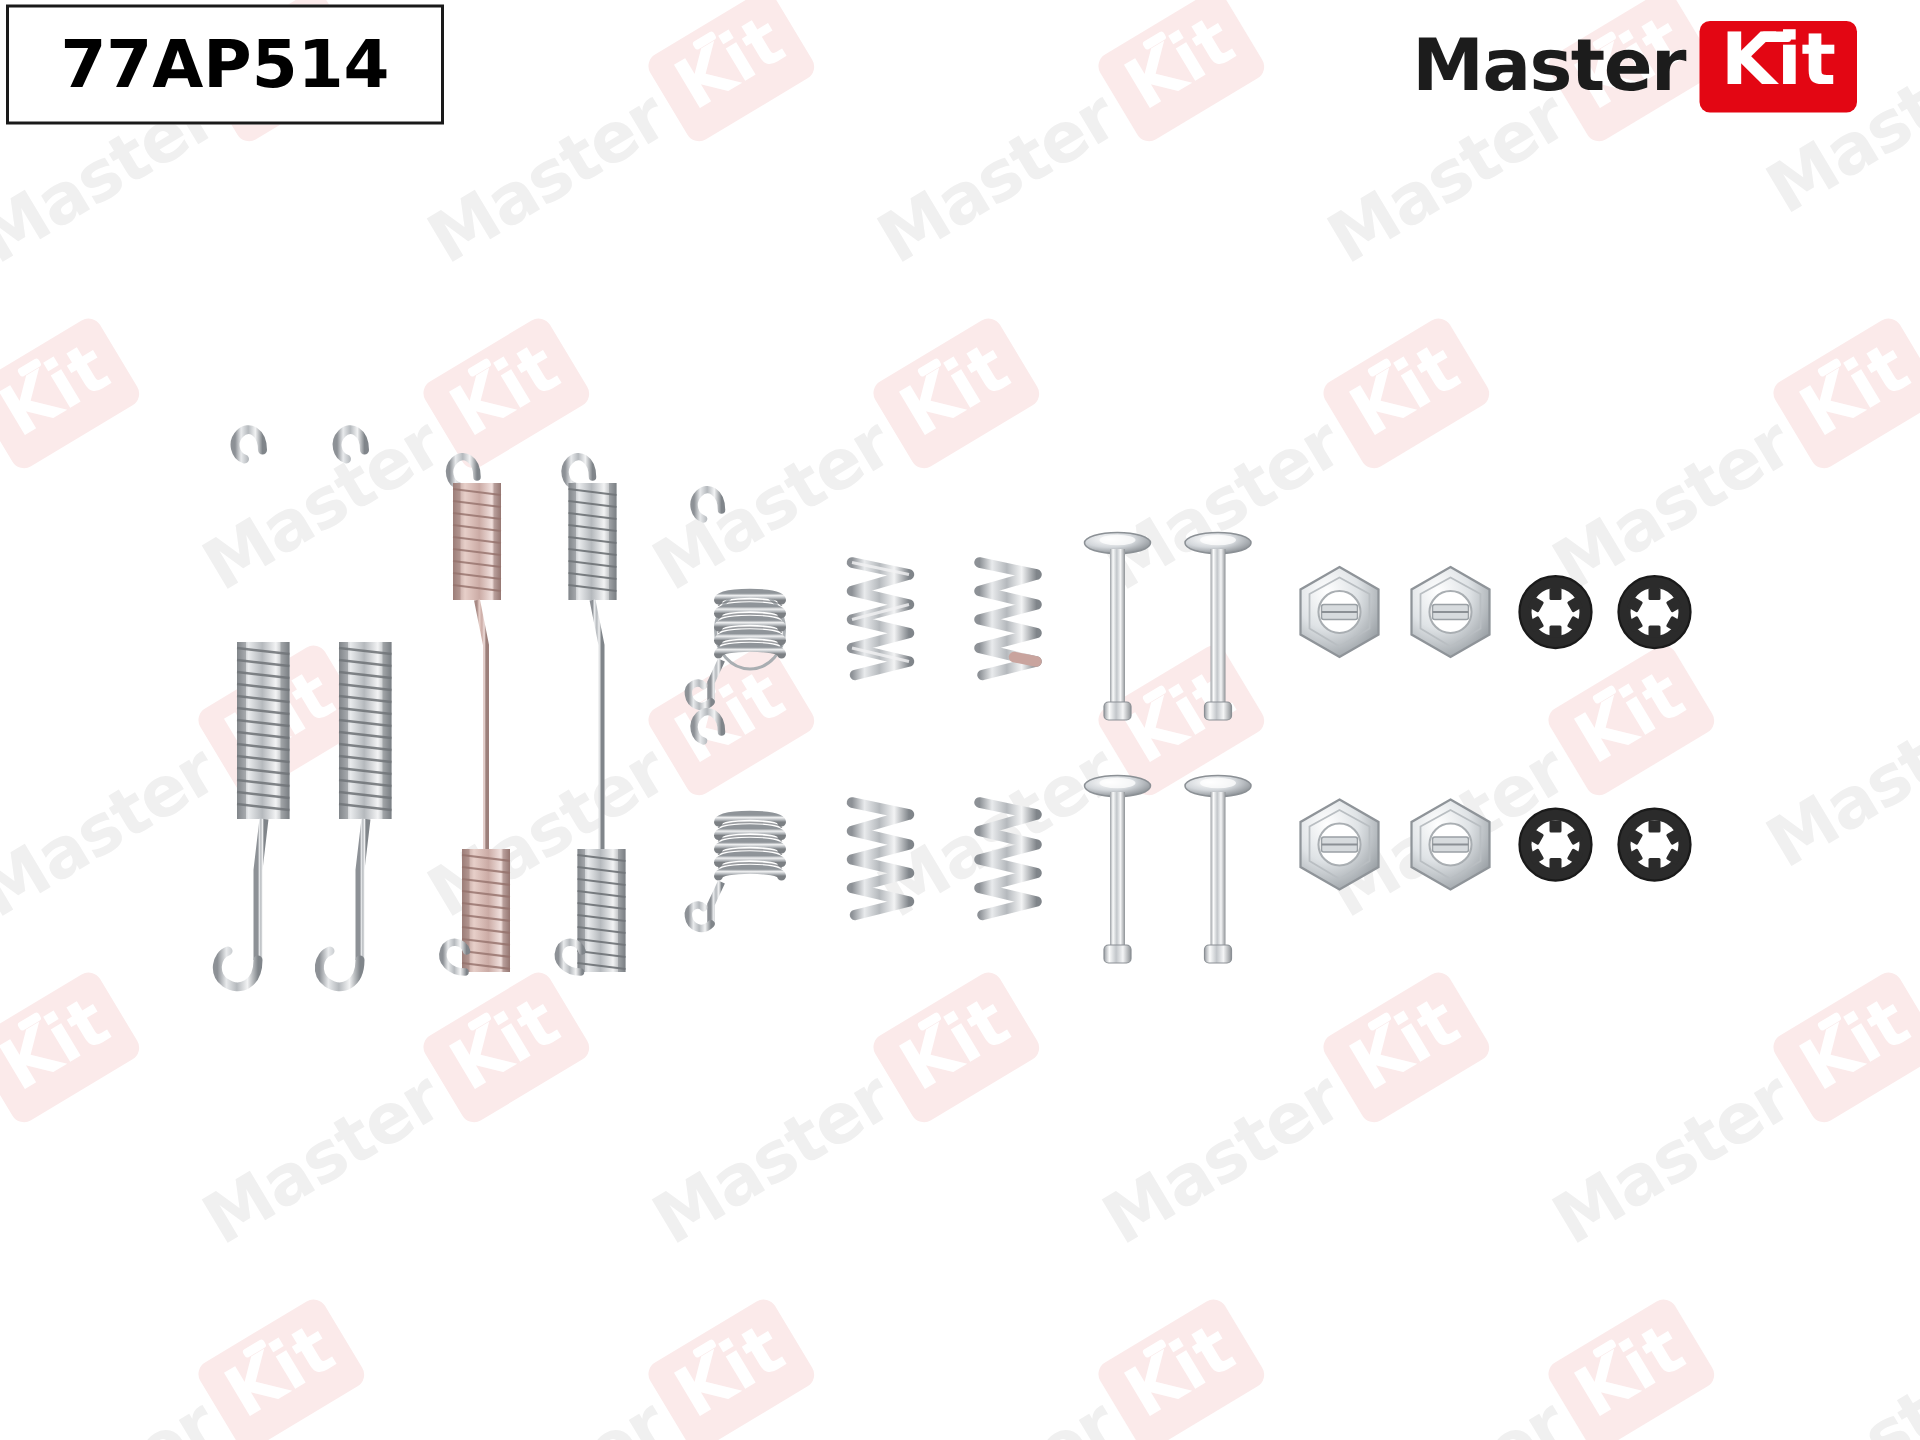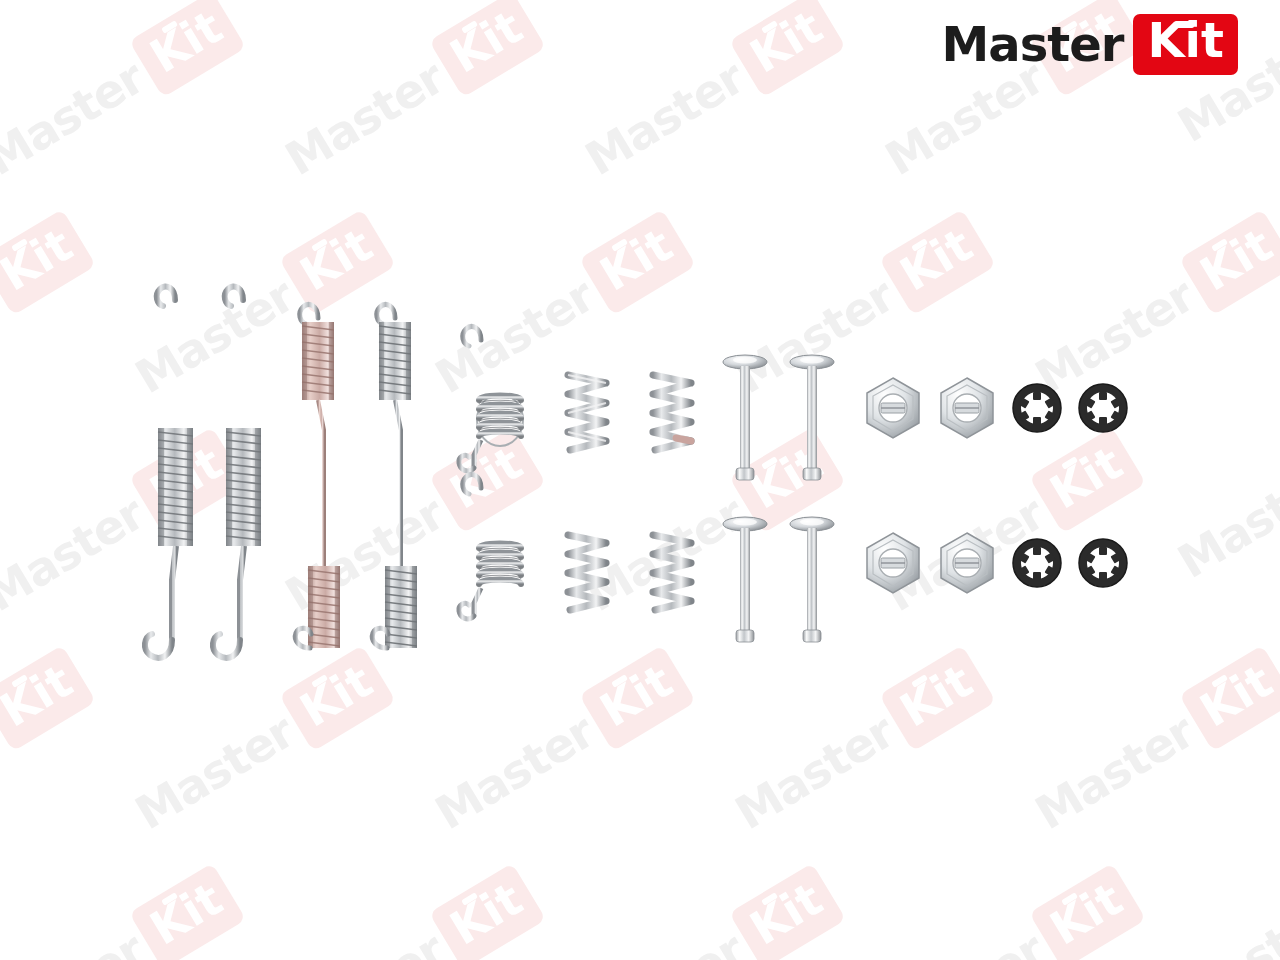--- a/index.html
+++ b/index.html
@@ -580,20 +580,23 @@
           <rect x="1112" y="567" width="8" height="8" rx="1" transform="rotate(120 1116 571)"></rect>
           <rect x="1099" y="572" width="8" height="8" rx="1"></rect>
           <rect x="1086" y="567" width="8" height="8" rx="1" transform="rotate(60 1090 571)"></rect>
           <rect x="1086" y="554" width="8" height="8" rx="1" transform="rotate(120 1090 558)"></rect>
         </g>
         <circle cx="1103" cy="563" r="24" fill="none" stroke="#1a1a1a" stroke-width="1.5"></circle>
       </g>
     </svg>
   </div>
 
+  <div id="label-box">
+    <span id="label-text">77AP514</span>
+  </div>
 
   <div id="brand">
     <span id="brand-master">Master</span>
     <span id="brand-kit">
       <span class="macron"></span>
       <span>Kit</span>
     </span>
   </div>
 
 </div>

